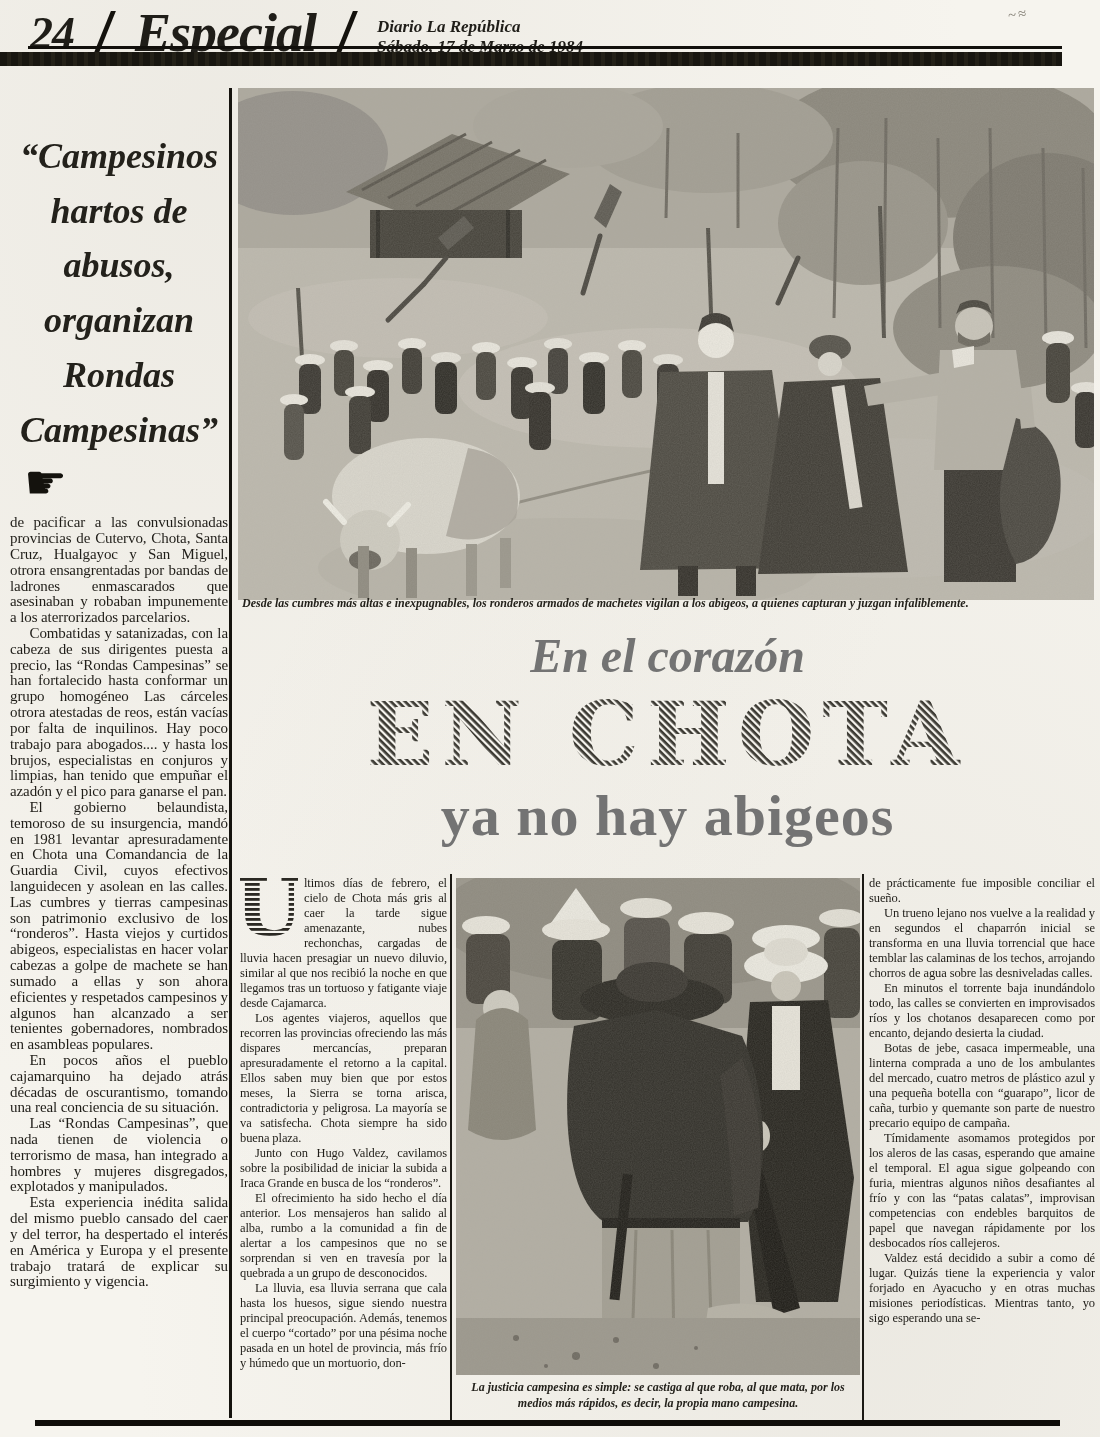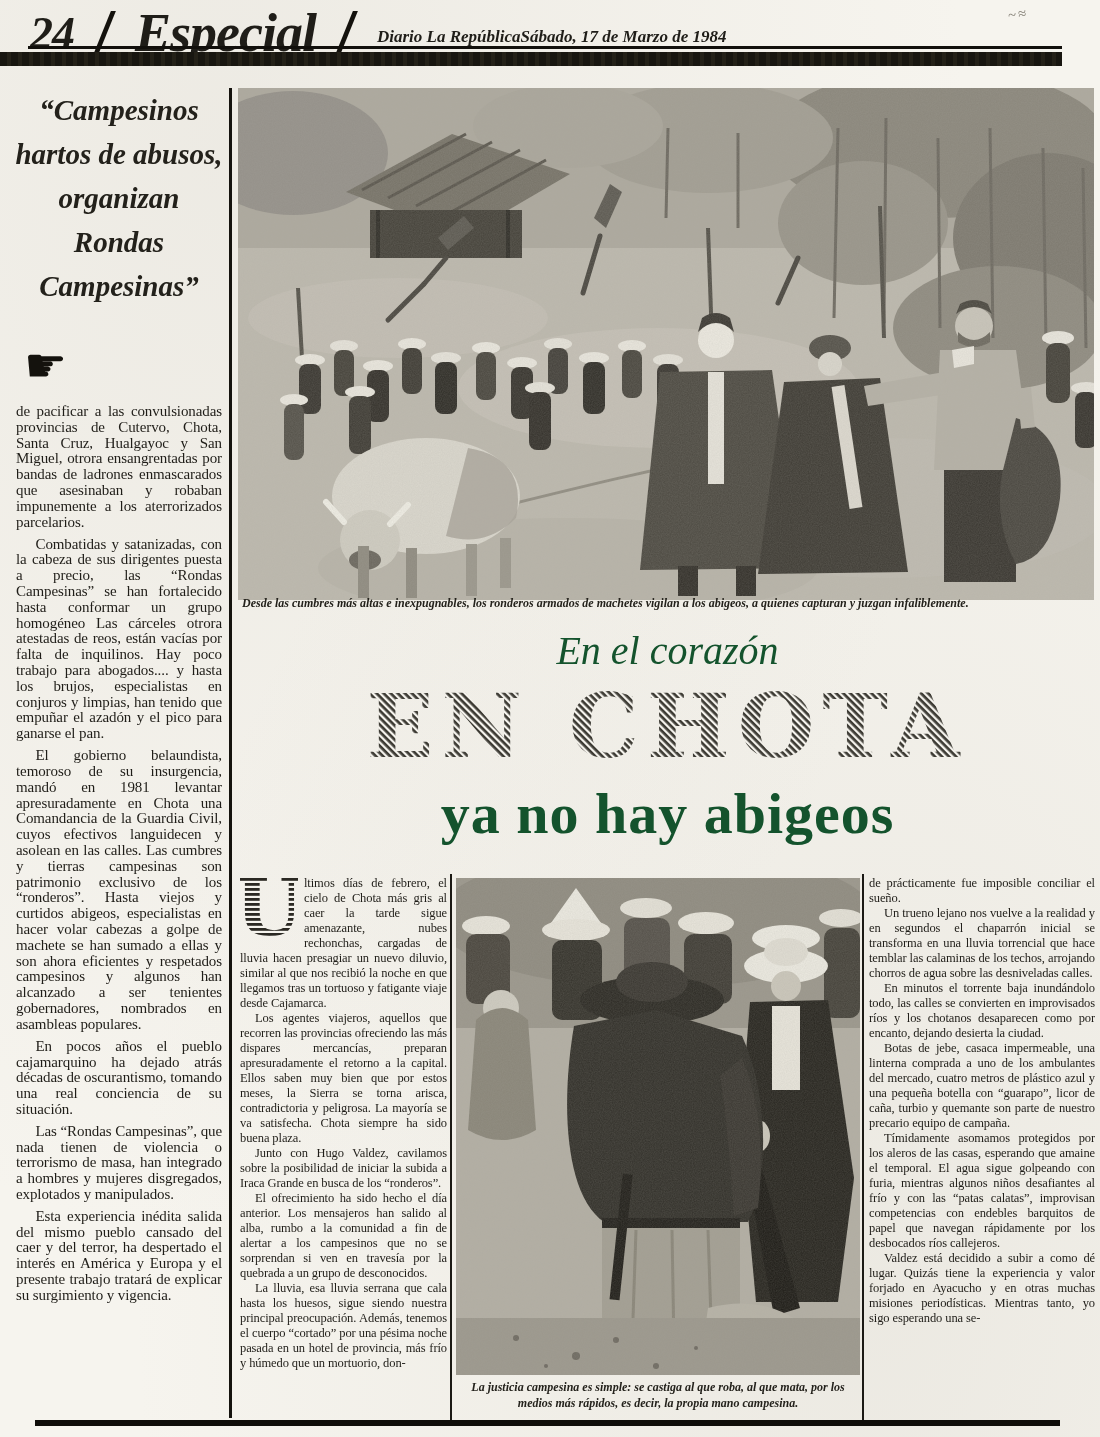--- a/index.html
+++ b/index.html
@@ -10,47 +10,47 @@
       radial-gradient(ellipse at 80% 90%, rgba(205,201,190,.25), transparent 60%),
       #f6f4ee;
     font-family:"Liberation Serif","DejaVu Serif",serif;
     color:#1f1d18;
   }
   
   .masthead{position:absolute;left:30px;top:2px;display:flex;align-items:center;gap:28px;}
   .mast-num{font-size:46px;font-weight:bold;font-style:italic;letter-spacing:-1px;}
   .mast-sep{width:5px;height:44px;background:#14120d;transform:skewX(-22deg);}
   .mast-section{font-size:54px;font-weight:bold;font-style:italic;letter-spacing:-1px;}
-  .mast-right{display:flex;flex-direction:row;justify-content:center;font-size:17px;font-weight:bold;font-style:italic;line-height:1.2;padding-top:8px;}
+  .mast-right{display:flex;flex-direction:column;justify-content:center;font-size:17px;font-weight:bold;font-style:italic;line-height:1.2;padding-top:8px;}
   .rule-thin{position:absolute;left:28px;top:46px;width:1034px;height:3px;background:#12100c;}
   .rule-thick{position:absolute;left:0;top:52px;width:1062px;height:14px;
     background:repeating-linear-gradient(90deg,#181610 0 7px,#242118 7px 11px);}
   .scan-mark{position:absolute;left:1008px;top:6px;color:#8a867c;font-size:15px;transform:rotate(-8deg);letter-spacing:2px;}
   
   .leftcol{position:absolute;left:10px;top:88px;width:218px;}
-  .pullquote{font-size:29px;font-weight:bold;font-style:italic;text-align:center;line-height:1.52;min-height:252px;color:#23211b;}
+  .pullquote{font-size:36px;font-weight:bold;font-style:italic;text-align:center;line-height:1.52;min-height:252px;color:#23211b;margin-top:41px;}
   .manicule{font-size:48px;line-height:1;margin:2px 0 0 14px;color:#14120d;height:56px;}
   .leftbody{font-size:15px;line-height:1.055;text-align:justify;height:918px;overflow:hidden;letter-spacing:-0.1px;}
-  .leftbody p{margin:6px;}
+  .leftbody p{margin:0;}
   .leftbody p + p{text-indent:1.3em;}
   
   .vdiv1{position:absolute;left:229px;top:88px;width:3px;height:1330px;background:#15130e;}
   .vdiv2{position:absolute;left:450px;top:874px;width:2px;height:546px;background:#1b1914;}
   .vdiv3{position:absolute;left:862px;top:874px;width:2px;height:546px;background:#1b1914;}
   
   .photo1{position:absolute;left:238px;top:88px;width:856px;height:512px;}
   .photo2{position:absolute;left:456px;top:878px;width:404px;height:497px;}
   .photo1 svg,.photo2 svg{display:block;width:100%;height:100%;}
   .caption1{position:absolute;left:242px;top:596px;width:852px;font-size:12px;font-weight:bold;font-style:italic;color:#24221c;white-space:nowrap;overflow:hidden;}
   .caption2{position:absolute;left:456px;top:1380px;width:404px;text-align:center;font-size:12px;font-weight:bold;font-style:italic;line-height:1.3;color:#24221c;}
   
   .headline{position:absolute;left:240px;top:630px;width:855px;text-align:center;}
-  .kicker{font-size:40px;font-weight:normal;font-style:italic;line-height:1.07;color:#14532d;letter-spacing:0;}
+  .kicker{font-size:48px;font-weight:bold;font-style:italic;line-height:1.07;color:#737373;letter-spacing:0;}
   .chota-svg{display:block;margin:2px auto 0;}
-  .subhead{font-size:58px;font-weight:bold;color:#14532d;line-height:1.0;margin-top:18px;letter-spacing:1px;}
+  .subhead{font-size:58px;font-weight:bold;color:#737373;line-height:1.0;margin-top:12px;letter-spacing:1px;}
   
   .artcol{position:absolute;top:876px;font-size:12.5px;line-height:1.2;text-align:justify;overflow:hidden;height:552px;letter-spacing:-0.1px;}
   .artcol p{margin:0;}
   .artcol p + p{text-indent:1.2em;}
   .col1{left:240px;width:207px;}
   .col3{left:869px;width:226px;}
   .dropcap{float:left;width:58px;height:62px;margin:2px 6px 0 0;}
   
   .bottom-rule{position:absolute;left:35px;top:1420px;width:1025px;height:6px;background:#0f0d09;}
 </style>

